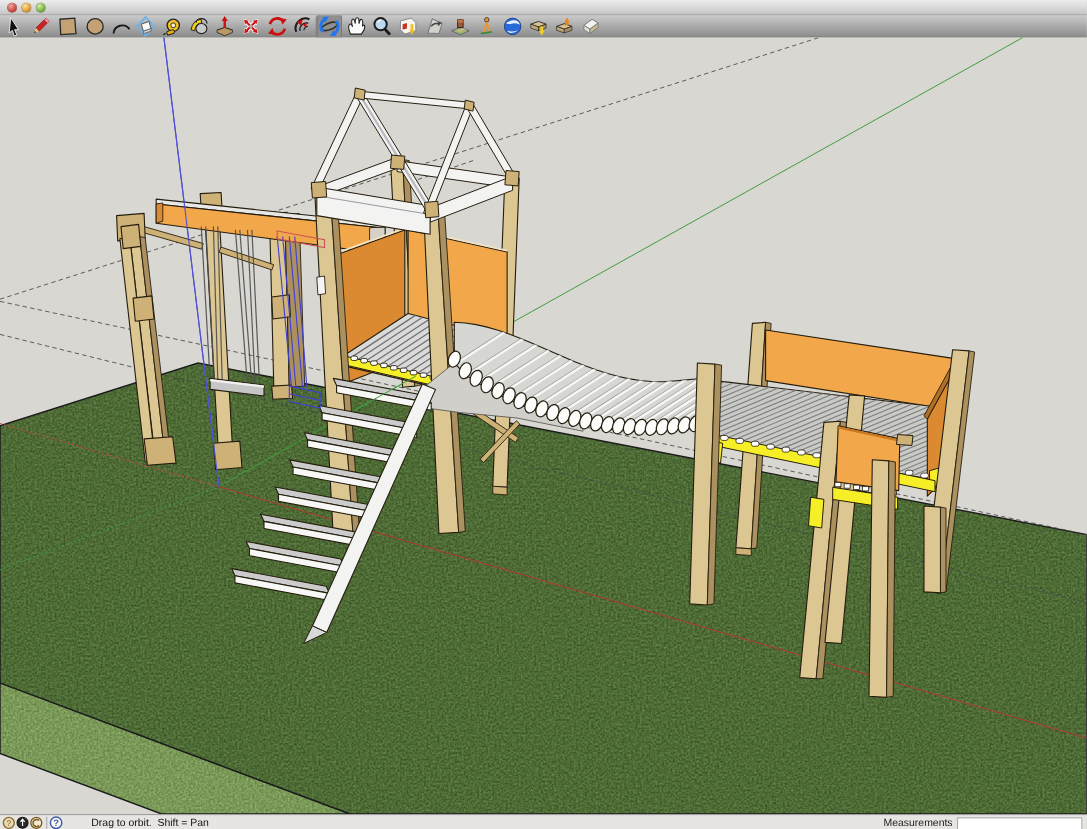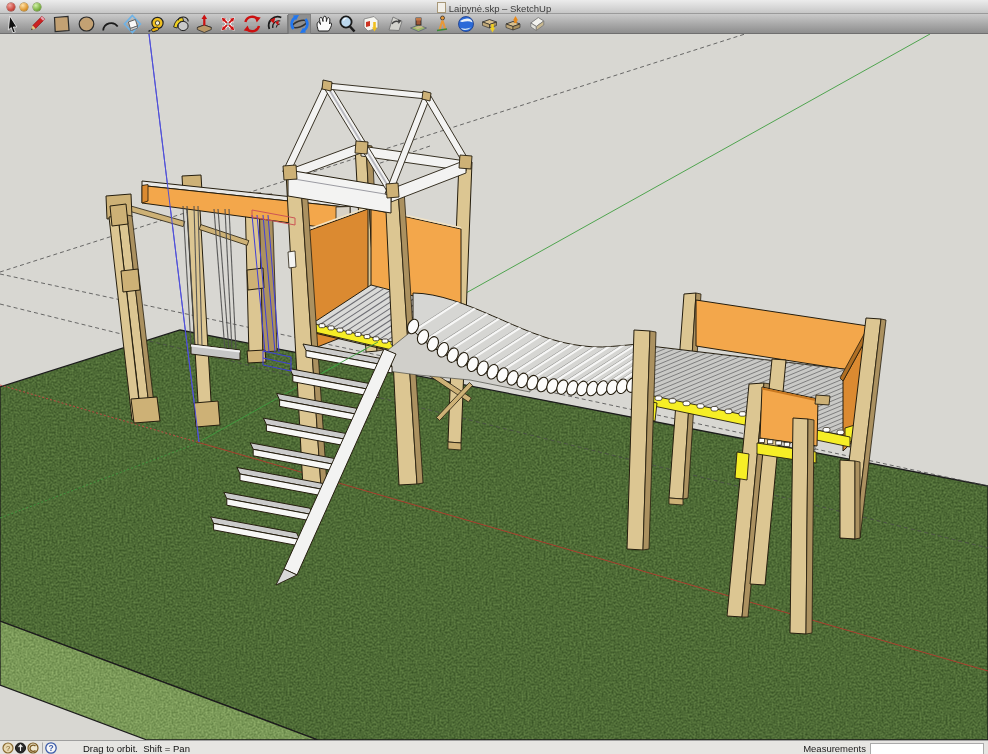--- a/index.html
+++ b/index.html
@@ -19,21 +19,20 @@
 #sbmeas{position:absolute;right:122px;top:2px;color:#222;}
 #sbfield{position:absolute;right:4px;top:1.5px;width:112px;height:10px;background:#fff;border:1px solid #aaa;}
 #viewport{position:absolute;left:0;top:34px;width:988px;height:706px;}
 </style>
 </head>
 <body>
 <div id="titlebar">
   <div class="tl" id="tl1"></div>
     <div class="tl" id="tl2"></div>
     <div class="tl" id="tl3"></div>
-  <div id="title"><span id="titleicon"></span>Laipynė.skp – SketchUp</div>
 </div>
 <div id="toolbar">
 <svg width="988" height="20" viewBox="0 0 988 20">
 <g transform="translate(12.8,10)">
         <polygon points="-3,-8 4,3 0.5,3 2.5,8 0,8.6 -1.5,3.6 -4.5,6" fill="#111" stroke="#f2f2f2" stroke-width="0.8"></polygon>
       </g>
       <g transform="translate(36.8,10)">
         <g transform="rotate(45)">
           <rect x="-1.8" y="-9" width="4" height="13" fill="#cc2222" stroke="#881111" stroke-width="0.6"></rect>
           <rect x="-1.8" y="-9" width="4" height="2.2" fill="#e8a0b0"></rect>

